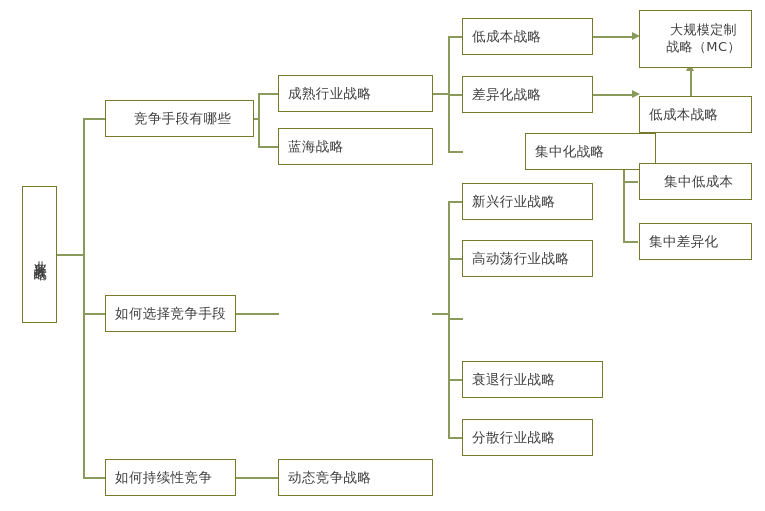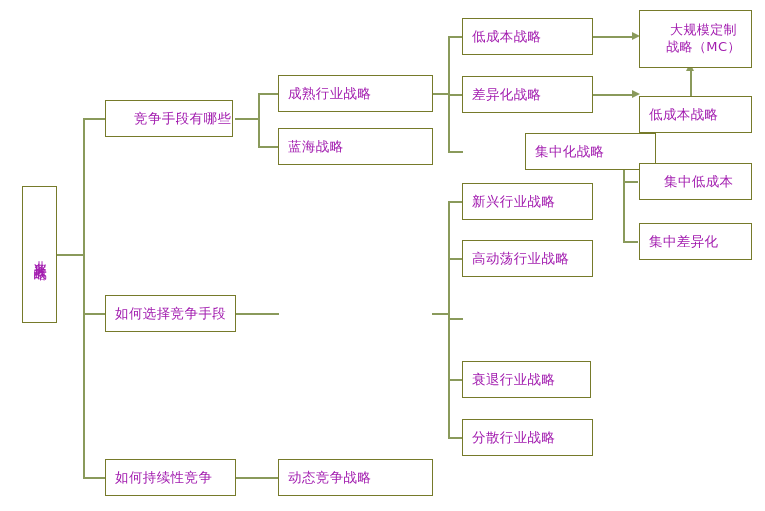--- a/index.html
+++ b/index.html
@@ -16,21 +16,21 @@
     font-family: "DejaVu Sans", "Liberation Sans", sans-serif;
     overflow: hidden;
   }
   .node {
     position: absolute;
     box-sizing: border-box;
     border: 1.6px solid #767a2a;
     background: #ffffff;
     display: flex;
     align-items: center;
-    color: #a21caf;
+    color: #404040;
     font-size: 13.5px;
     line-height: 1.28;
     letter-spacing: 0.4px;
     z-index: 3;
     padding-left: 9px;
     white-space: pre-line;
   }
   .node.center { justify-content: center; padding-left: 16px; text-align: center; }
   .node.vertical {
     writing-mode: vertical-rl;
@@ -109,21 +109,21 @@
   <div class="conn h" style="left:448px; top:201px; width:15px;"></div>
   <div class="conn h" style="left:448px; top:258px; width:15px;"></div>
   <div class="conn h" style="left:448px; top:318px; width:15px;"></div>
   <div class="conn h" style="left:448px; top:379px; width:15px;"></div>
   <div class="conn h" style="left:448px; top:437px; width:15px;"></div>
 
   <div class="conn h" style="left:235px; top:477px; width:44px;"></div>
 
   <div class="node vertical" style="left:22px; top:186px; width:35px; height:137px;">业务层战略</div>
 
-  <div class="node" style="left:105px; top:100px; width:128px; height:37px;padding-left:28px;">竞争手段有哪些</div>
+  <div class="node" style="left:105px; top:100px; width:149px; height:37px;padding-left:28px;">竞争手段有哪些</div>
 
   <div class="node" style="left:105px; top:295px; width:131px; height:37px;">如何选择竞争手段</div>
 
   <div class="node" style="left:105px; top:459px; width:131px; height:37px;">如何持续性竞争</div>
 
   <div class="node" style="left:278px; top:75px; width:155px; height:37px;">成熟行业战略</div>
 
   <div class="node" style="left:278px; top:128px; width:155px; height:37px;">蓝海战略</div>
 
 
@@ -133,21 +133,21 @@
 
   <div class="node" style="left:462px; top:76px; width:131px; height:37px;">差异化战略</div>
 
   <div class="node" style="left:489px; top:133px; width:131px; height:37px;margin-left:36px;">集中化战略</div>
 
   <div class="node" style="left:462px; top:183px; width:131px; height:37px;">新兴行业战略</div>
 
   <div class="node" style="left:462px; top:240px; width:131px; height:37px;">高动荡行业战略</div>
 
 
-  <div class="node" style="left:462px; top:361px; width:129px; height:37px;">衰退行业战略</div>
+  <div class="node" style="left:462px; top:361px; width:141px; height:37px;">衰退行业战略</div>
 
   <div class="node" style="left:462px; top:419px; width:131px; height:37px;">分散行业战略</div>
 
   <div class="node center" style="left:639px; top:10px; width:113px; height:58px; font-size:13px;">大规模定制
 战略（MC）</div>
 
   <div class="node" style="left:639px; top:96px; width:113px; height:37px;">低成本战略</div>
 
   <div class="node" style="left:639px; top:163px; width:113px; height:37px;padding-left:24px;">集中低成本</div>
 

